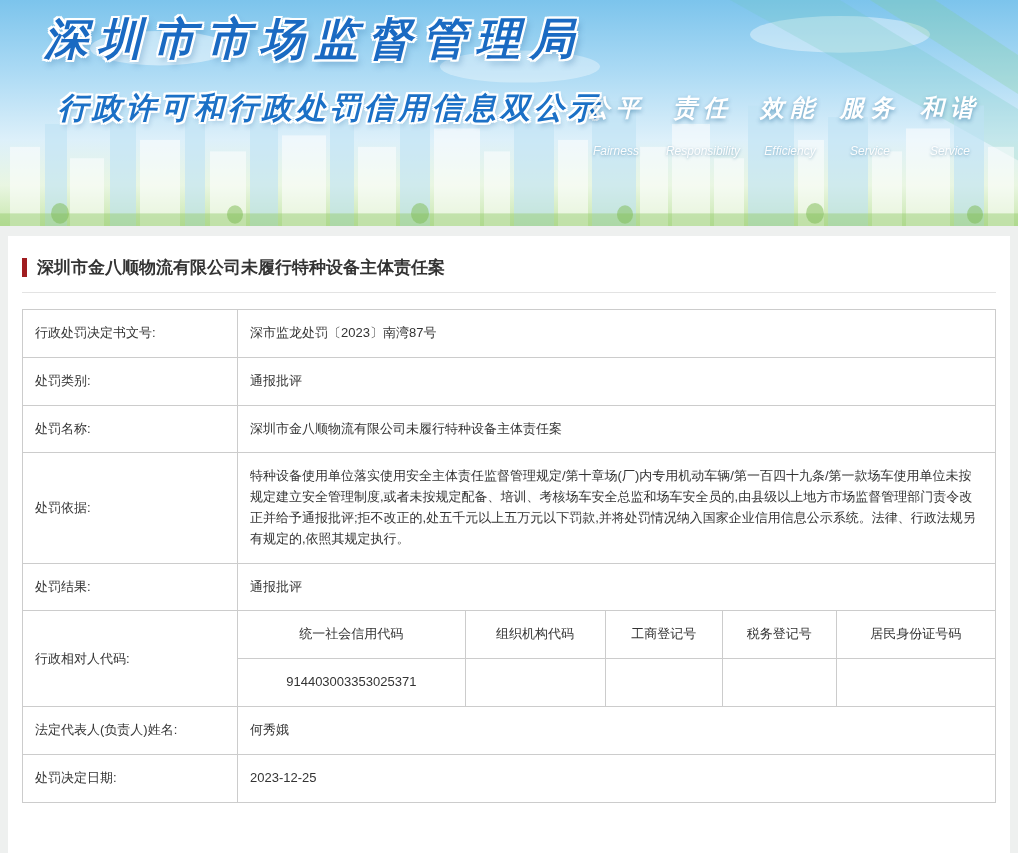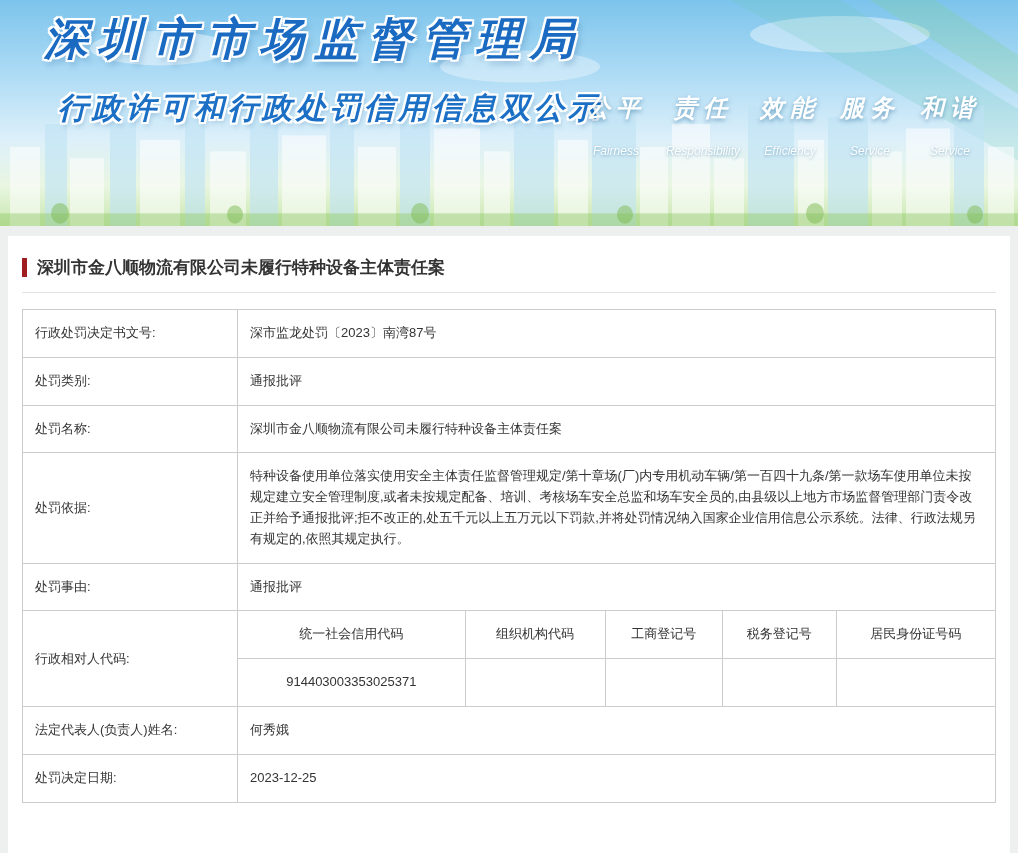--- a/index.html
+++ b/index.html
@@ -221,21 +221,21 @@
       </tr>
       <tr>
         <th>处罚名称:</th>
         <td>深圳市金八顺物流有限公司未履行特种设备主体责任案</td>
       </tr>
       <tr>
         <th>处罚依据:</th>
         <td class="long-text">特种设备使用单位落实使用安全主体责任监督管理规定/第十章场(厂)内专用机动车辆/第一百四十九条/第一款场车使用单位未按规定建立安全管理制度,或者未按规定配备、培训、考核场车安全总监和场车安全员的,由县级以上地方市场监督管理部门责令改正并给予通报批评;拒不改正的,处五千元以上五万元以下罚款,并将处罚情况纳入国家企业信用信息公示系统。法律、行政法规另有规定的,依照其规定执行。</td>
       </tr>
       <tr>
-        <th>处罚事由:</th>
+        <th>处罚结果:</th>
         <td>通报批评</td>
       </tr>
       <tr>
         <th>行政相对人代码:</th>
         <td class="nested-cell">
           <table class="nested">
             <colgroup>
               <col style="width:30%">
                 <col style="width:18.5%">
                 <col style="width:15.5%">

